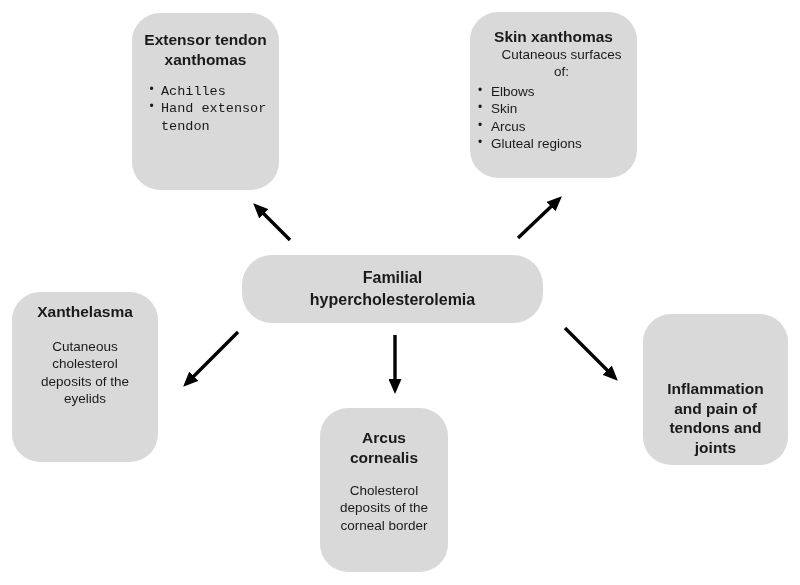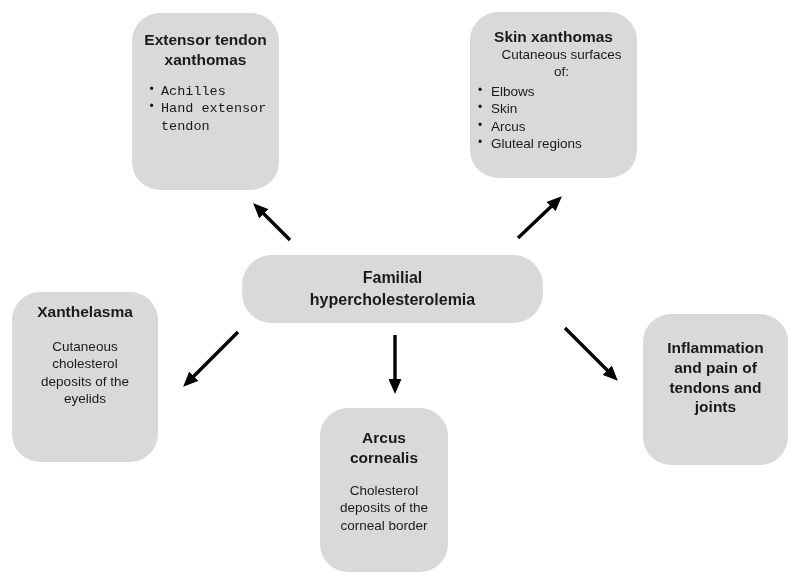--- a/index.html
+++ b/index.html
@@ -111,22 +111,22 @@
     left: 320px; top: 408px;
     width: 128px; height: 164px;
     padding: 20px 8px 8px 8px;
   }
   .node-arcus .body-text { margin-top: 14px; }
 
   
   .node-inflammation {
     left: 643px; top: 314px;
     width: 145px; height: 151px;
-    padding: 24px;
-    justify-content: flex-start;
+    padding: 7px;
+    justify-content: flex-end;
   }
   .node-inflammation .title { font-size: 15.5px; line-height: 1.28; }
 </style>
 </head>
 <body>
 
 <div class="canvas">
 
   <svg class="arrows-layer" viewBox="0 0 800 585" xmlns="http://www.w3.org/2000/svg">
     <defs>

